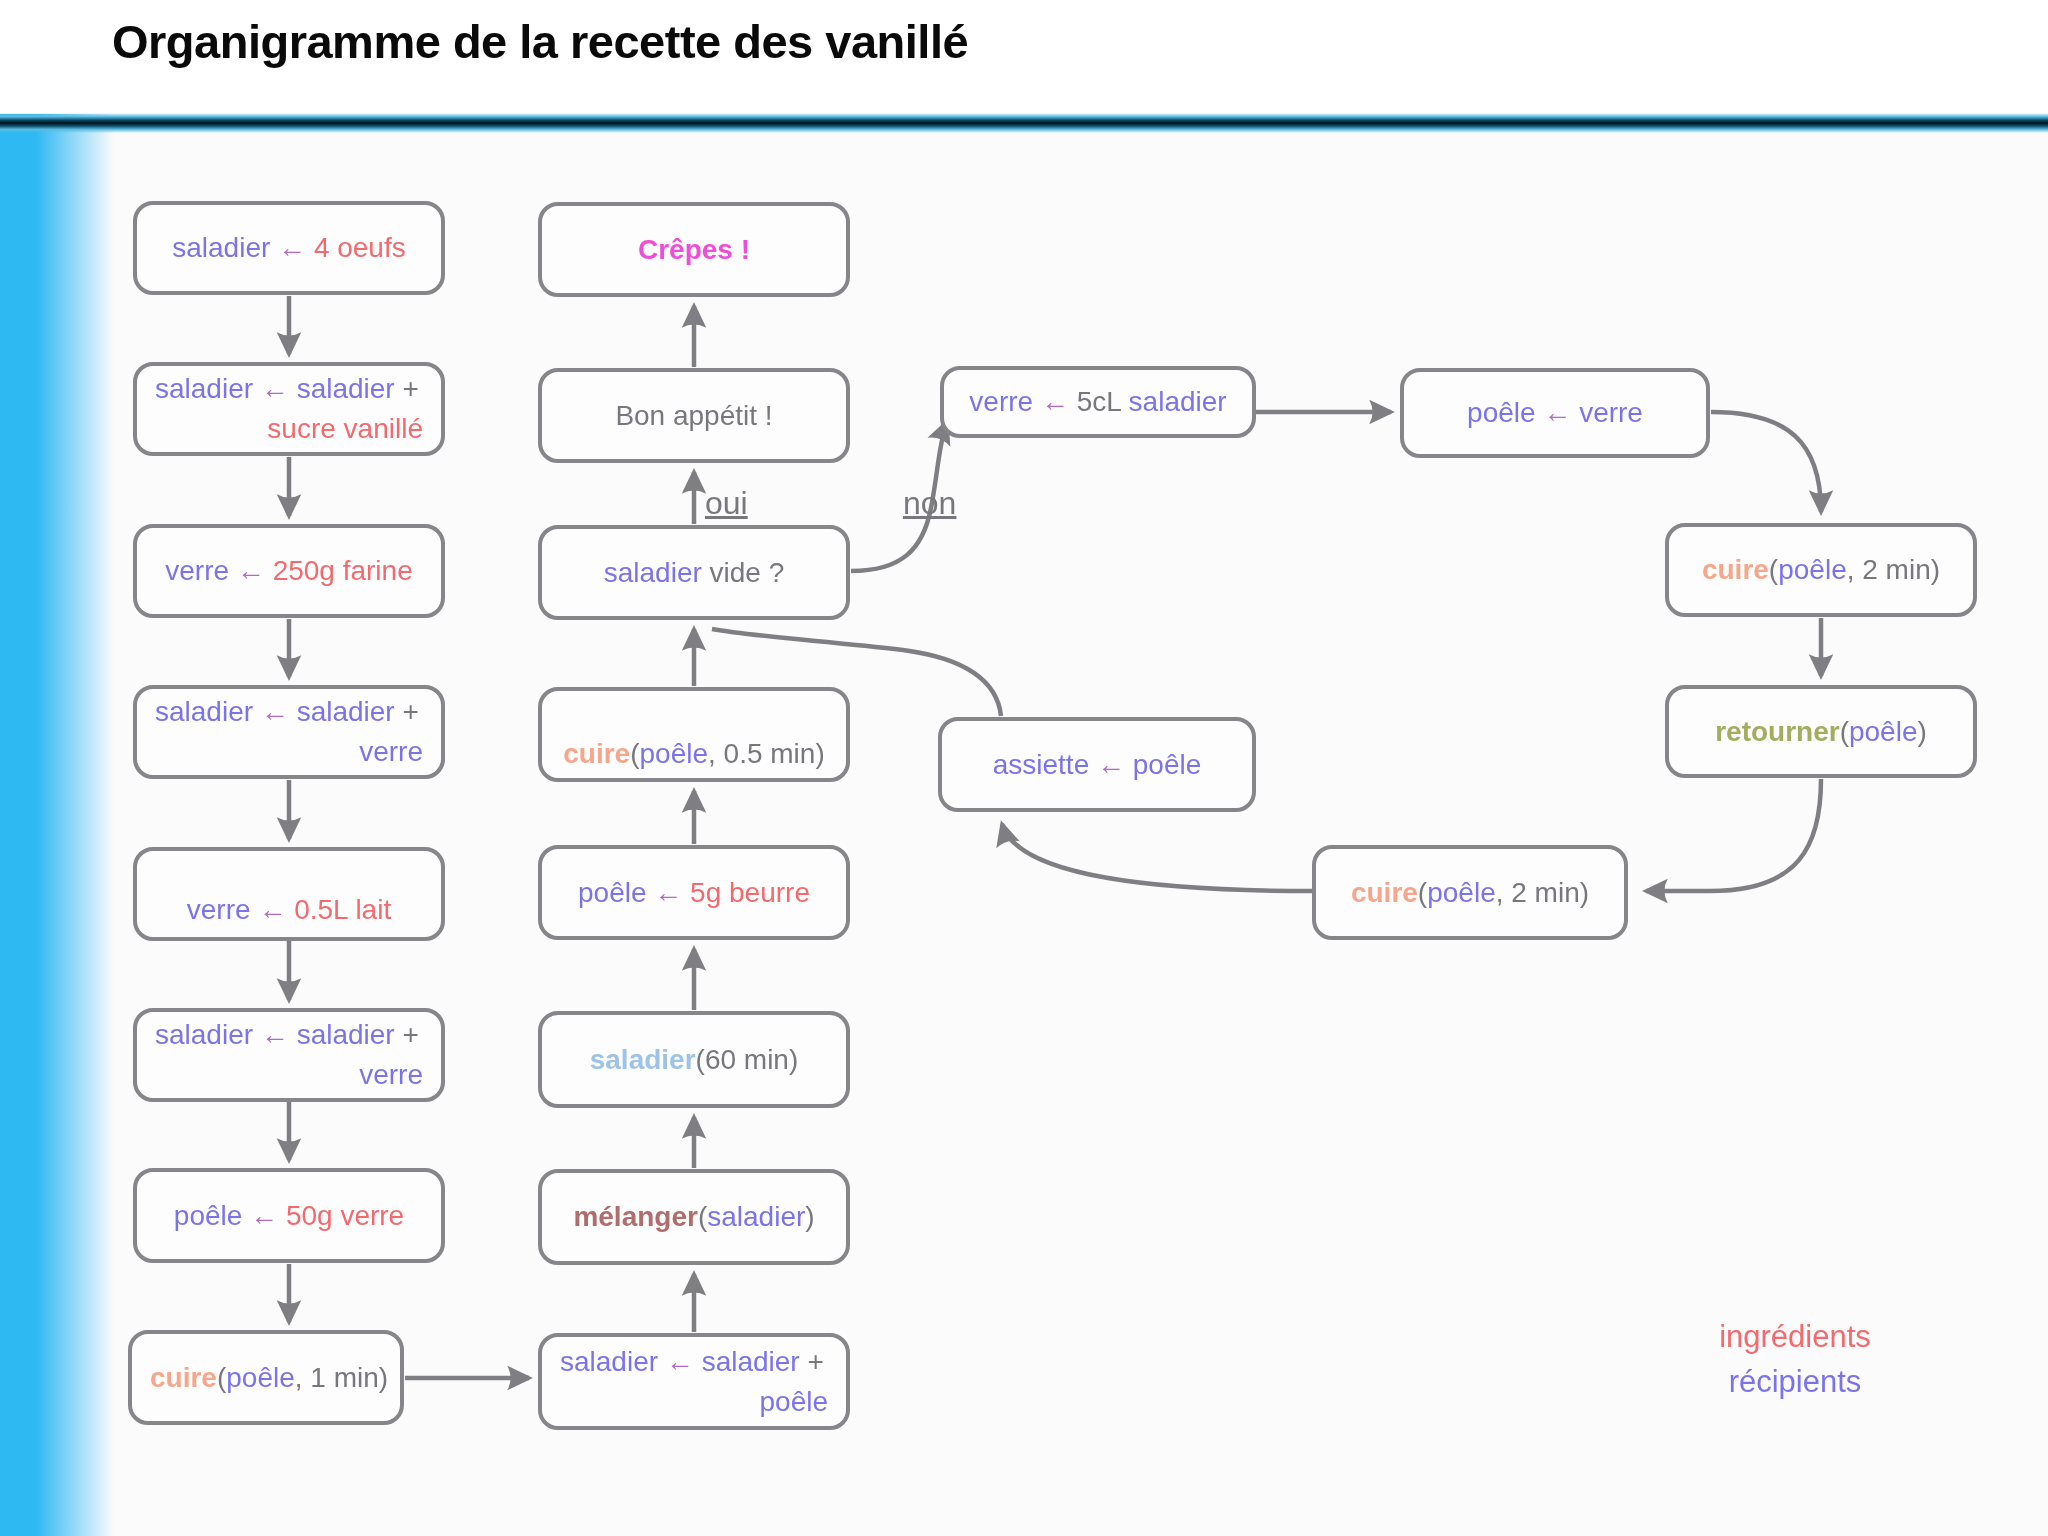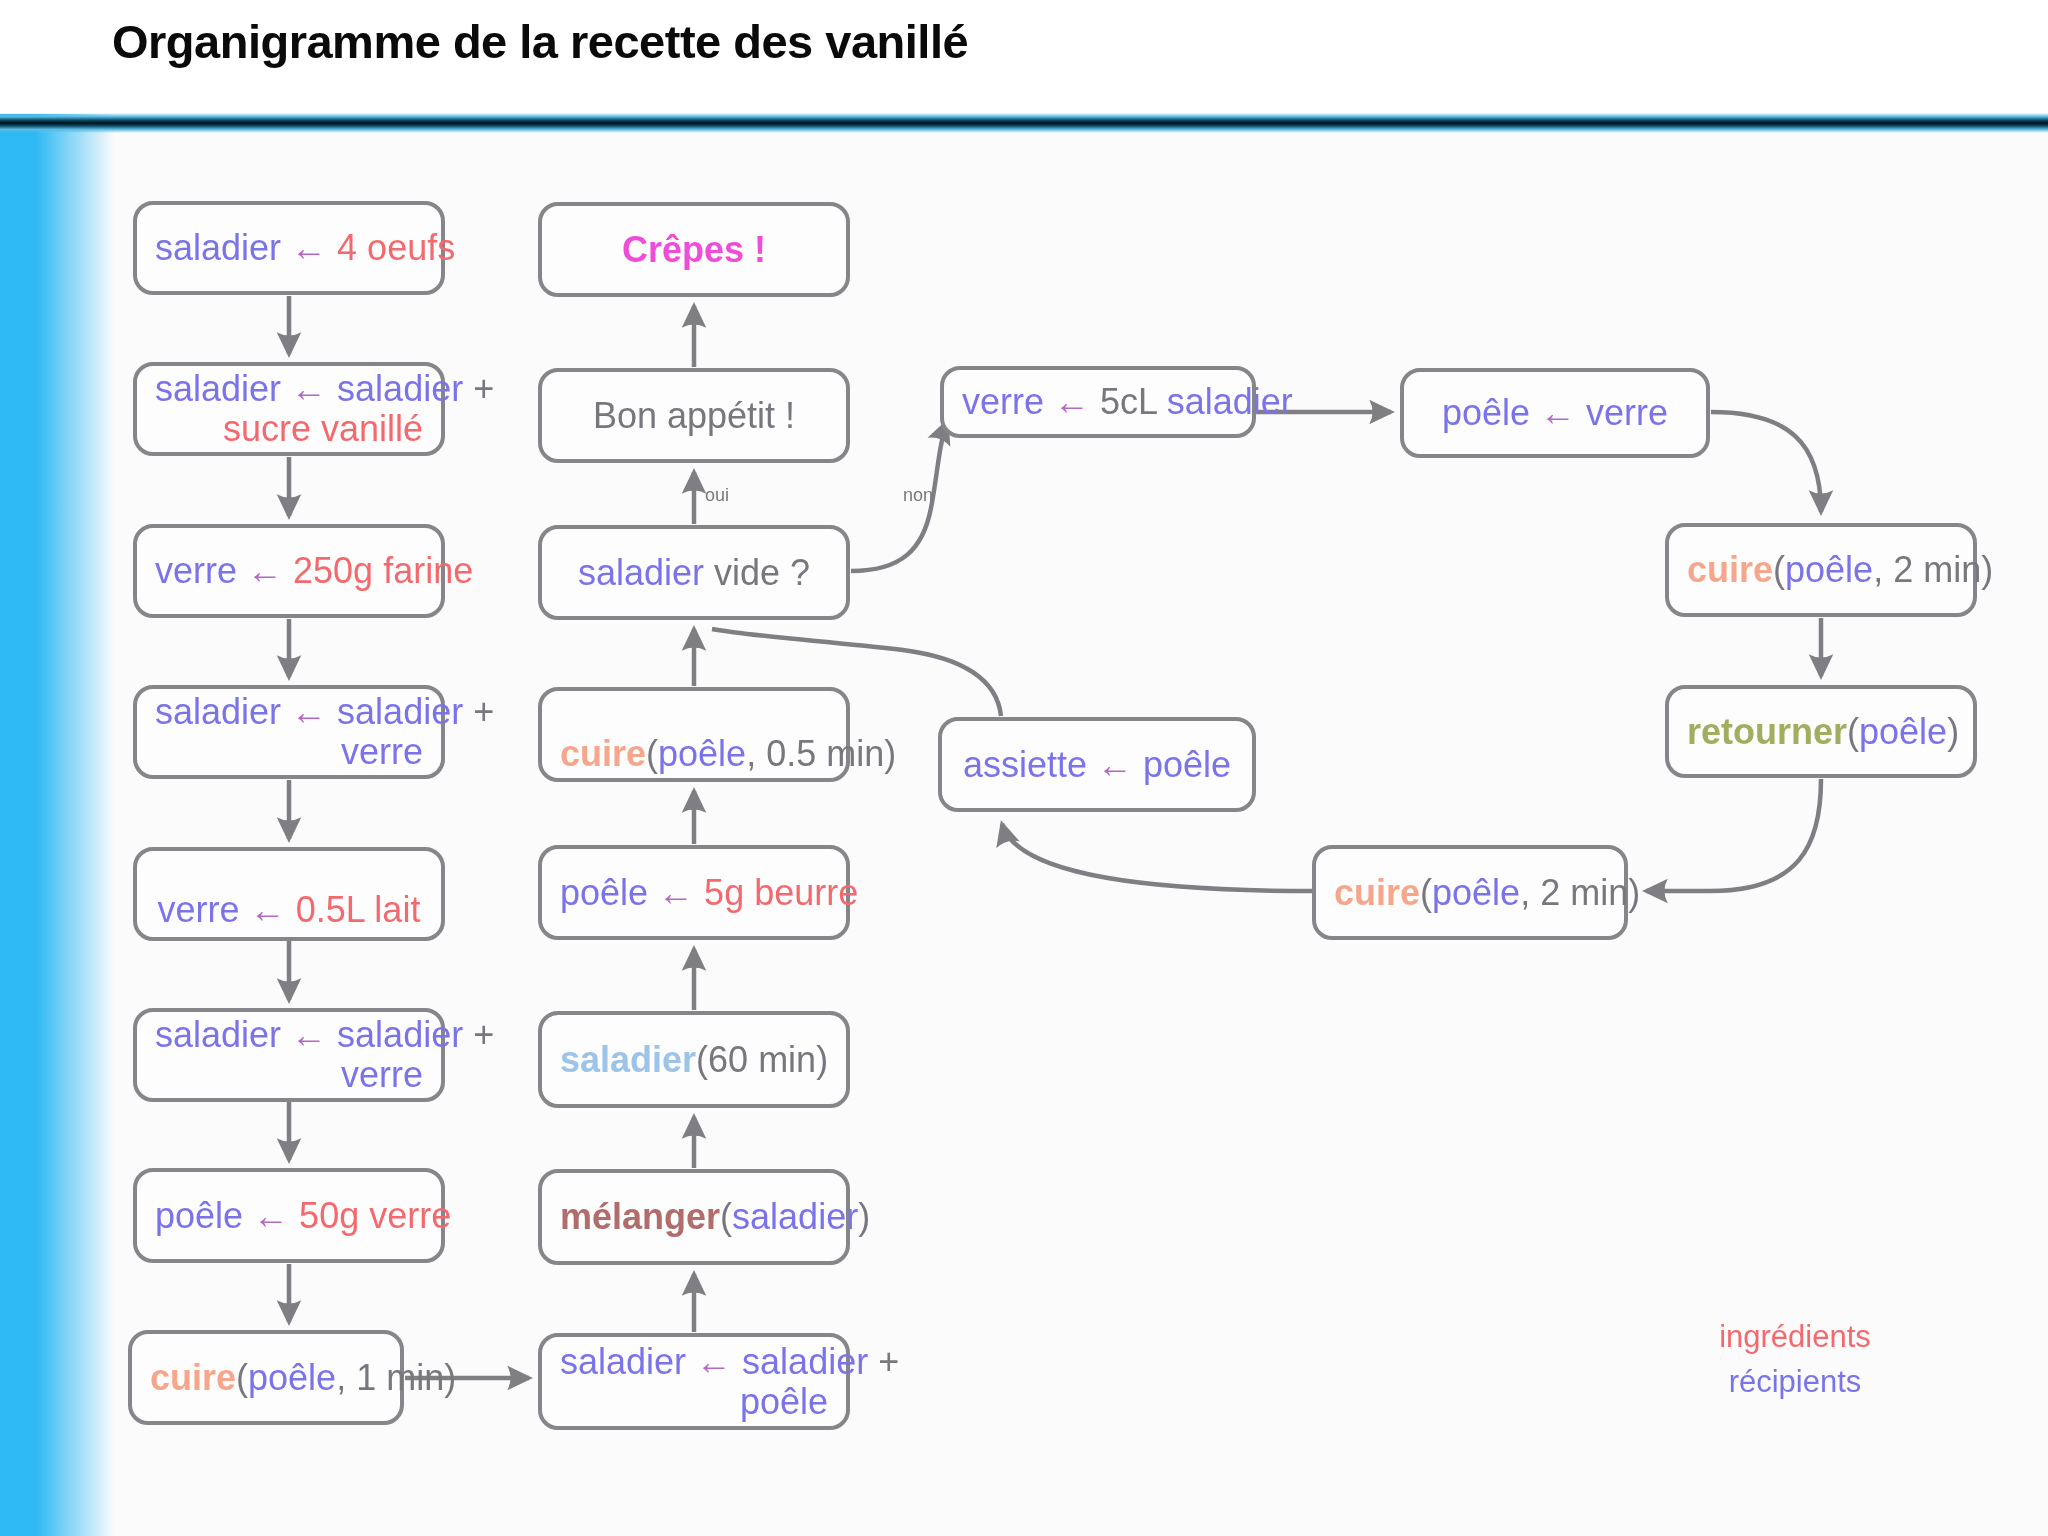--- a/index.html
+++ b/index.html
@@ -10,32 +10,32 @@
   .titlebar{position:absolute;left:0;top:0;width:2048px;height:114px;background:#ffffff;}
   .title{position:absolute;left:112px;top:14px;font-size:47px;font-weight:700;
          color:var(--title,#0A0A0A);letter-spacing:-0.5px;white-space:nowrap;}
   .divider{position:absolute;left:0;top:113px;width:2048px;height:20px;
            background:linear-gradient(180deg,rgba(255,255,255,0) 0%,#59BCE4 18%,#0B4A66 36%,#02131B 50%,#0B4A66 64%,#59BCE4 82%,rgba(255,255,255,0) 100%);}
   svg.edges{position:absolute;left:0;top:0;z-index:1;}
   .edge{stroke:var(--line,#7F7F83);stroke-width:4.5;fill:none;}
   .node{position:absolute;z-index:2;box-sizing:border-box;
         border:4px solid var(--border,#85858A);border-radius:20px;
         background:var(--boxbg,#FDFDFE);display:flex;flex-direction:column;
-        justify-content:center;padding:2px 18px;font-size:36px;line-height:40px;color:var(--gray,#77777D);}
+        justify-content:center;padding:2px 18px;font-size:28px;line-height:40px;color:var(--gray,#77777D);}
   .ln{width:100%;white-space:nowrap;}
   .s-r{color:var(--recipient,#7B73E8);}
   .s-i{color:var(--ingredient,#F26A6E);}
   .s-a{color:var(--arrow,#B46AC3);font-weight:700;}
   .s-g{color:var(--gray,#77777D);}
   .s-cu{color:var(--cuire,#F6A68B);font-weight:700;}
   .s-me{color:var(--melanger,#B16C6C);font-weight:700;}
   .s-at{color:var(--attendre,#9DC3E6);font-weight:700;}
   .s-re{color:var(--retourner,#A3AD5F);font-weight:700;}
   .s-cr{color:var(--crepes,#EE4ED7);font-weight:700;}
-  .edge-label{position:absolute;z-index:2;font-size:18px;color:var(--gray,#77777D);white-space:nowrap;}
+  .edge-label{position:absolute;z-index:2;font-size:32px;color:var(--gray,#77777D);white-space:nowrap;text-decoration:underline;}
   .legend{position:absolute;left:1655px;top:1314px;width:280px;text-align:center;
           font-size:31px;line-height:45px;z-index:2;}
   .legend .ing{color:var(--ingredient,#F26A6E);}
   .legend .rec{color:var(--recipient,#7B73E8);}
 </style>
 </head>
 <body>
 
 <div id="stage">
   <div class="sidebar"></div>

